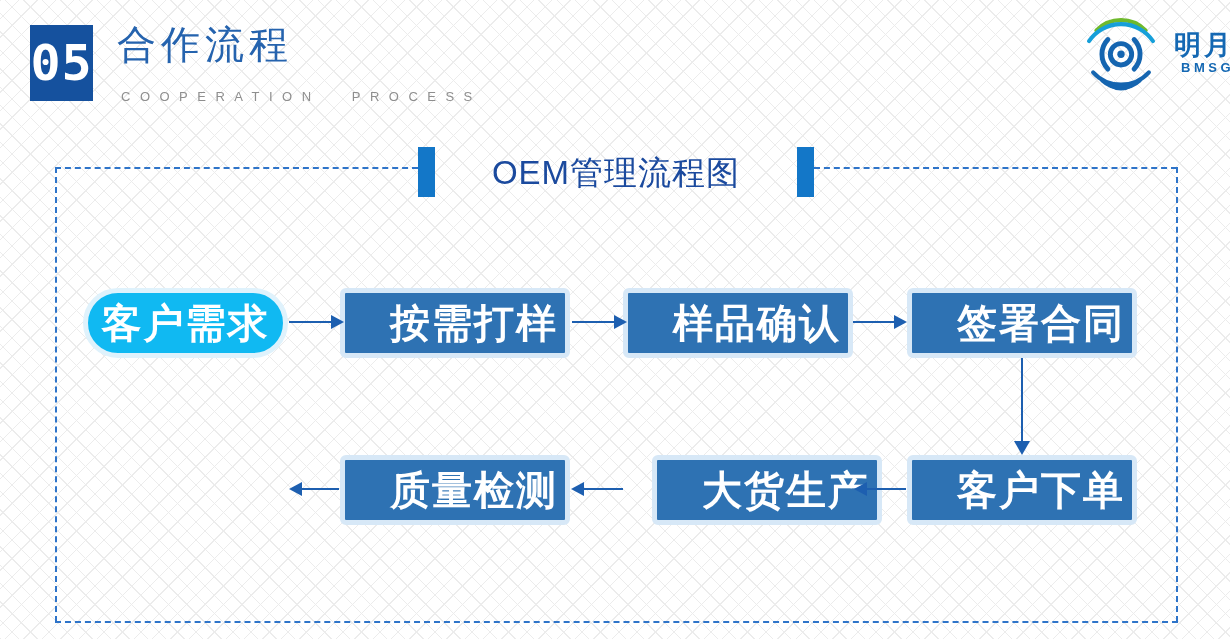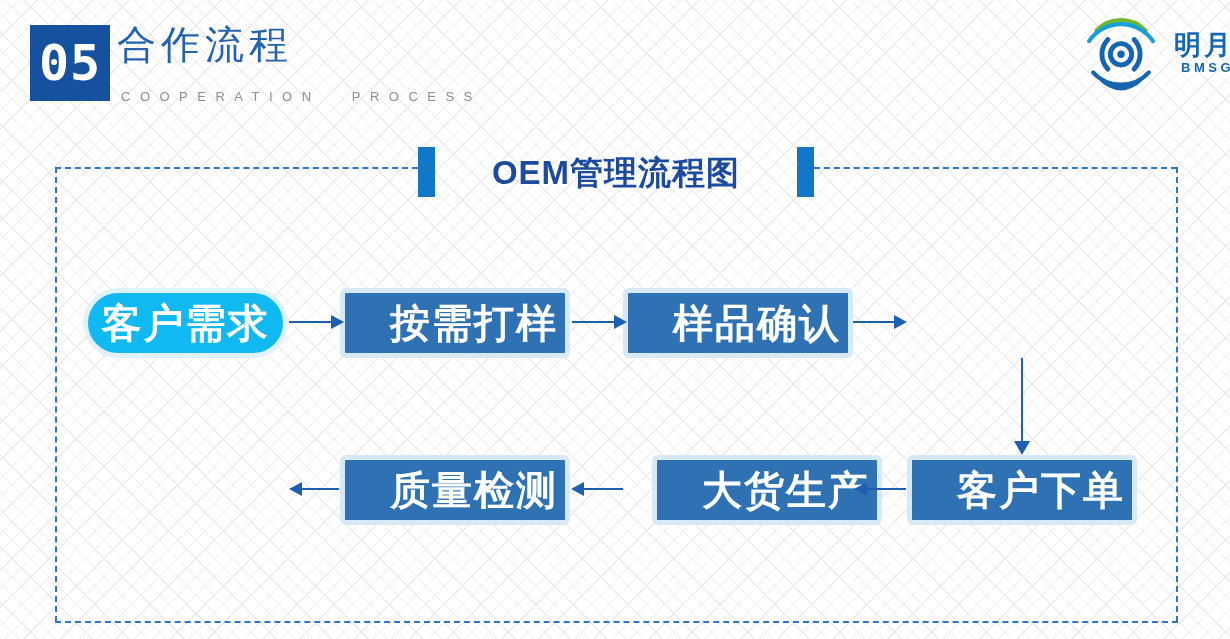--- a/index.html
+++ b/index.html
@@ -5,21 +5,21 @@
   html,body{margin:0;padding:0;}
   body{width:1230px;height:639px;overflow:hidden;font-family:"Liberation Sans", sans-serif;}
   .slide{
     position:relative;width:1230px;height:639px;background-color:#ffffff;
     background-image:
       repeating-linear-gradient(45deg, #ececec 0, #ececec 1px, transparent 1px, transparent 13px),
       repeating-linear-gradient(135deg, #ececec 0, #ececec 1px, transparent 1px, transparent 13px);
   }
   
   .num-box{
-    position:absolute;left:30px;top:25px;width:80px;height:76px;background:#15519E;
+    position:absolute;left:30px;top:25px;width:63px;height:76px;background:#15519E;
     color:#ffffff;display:flex;align-items:center;justify-content:center;
     font-family:"DejaVu Sans Mono", monospace;font-size:50px;font-weight:bold;letter-spacing:1px;
   }
   .main-title{
     position:absolute;left:117px;top:18px;
     font-family:"DejaVu Serif","Liberation Serif",serif;
     font-size:39px;color:#2563AE;letter-spacing:5px;white-space:nowrap;
   }
   .sub-title{
     position:absolute;left:121px;top:89px;
@@ -31,21 +31,21 @@
   .logo-name{font-size:27px;font-weight:bold;letter-spacing:3px;white-space:nowrap;margin-left:8px;}
   .logo-abbr{font-size:13px;font-weight:bold;letter-spacing:3.5px;margin-top:2px;text-align:right;}
   
   .dash{position:absolute;border:0 dashed #2E74C9;}
   .dash-h{border-top-width:2px;height:0;}
   .dash-v{border-left-width:2px;width:0;}
   
   .title-bar{position:absolute;top:147px;width:17px;height:50px;background:#1377C8;}
   .diagram-title{
     position:absolute;left:436px;top:151px;width:360px;text-align:center;
-    font-size:33px;font-weight:700;color:#1B4A9E;letter-spacing:1px;white-space:nowrap;
+    font-size:33px;font-weight:400;color:#1B4A9E;letter-spacing:1px;white-space:nowrap;
   }
   
   .step{
     position:absolute;box-sizing:border-box;height:70px;
     display:flex;align-items:center;justify-content:center;
     color:#ffffff;font-size:40px;font-weight:600;letter-spacing:2px;white-space:nowrap;
   }
   .step.rect{width:230px;background:#2E72B3;border:5px solid #D7E8F7;border-radius:6px;padding-left:38px;}
   .step.pill{width:205px;background:#10B9F2;border:5px solid #DFF2FC;border-radius:35px;}
   .row1{top:288px;}
@@ -104,20 +104,21 @@
   <div class="dash dash-v" style="left:1176px;top:167px;height:455px;"></div>
   <div class="dash dash-h" style="left:55px;top:621px;width:1123px;"></div>
 
   <div class="title-bar" style="left:418px;"></div>
   <div class="title-bar" style="left:797px;"></div>
   <div class="diagram-title">OEM管理流程图</div>
 
   <div class="step pill row1" style="left:83px;">客户需求</div>
   <div class="step rect row1" style="left:340px;">按需打样</div>
   <div class="step rect row1" style="left:623px;">样品确认</div>
+  <div class="step rect row1" style="left:907px;">签署合同</div>
 
   <div class="step rect row2" style="left:340px;">质量检测</div>
   <div class="step rect row2" style="left:652px;">大货生产</div>
   <div class="step rect row2" style="left:907px;">客户下单</div>
 
   <div class="arrow arrow-h arrow-right" style="left:289px;top:321px;width:43px;"></div>
   <div class="arrow arrow-h arrow-right" style="left:572px;top:321px;width:43px;"></div>
   <div class="arrow arrow-h arrow-right" style="left:853px;top:321px;width:42px;"></div>
   <div class="arrow arrow-v arrow-down" style="left:1021px;top:358px;height:84px;"></div>
   <div class="arrow arrow-h arrow-left" style="left:866px;top:488px;width:40px;"></div>

